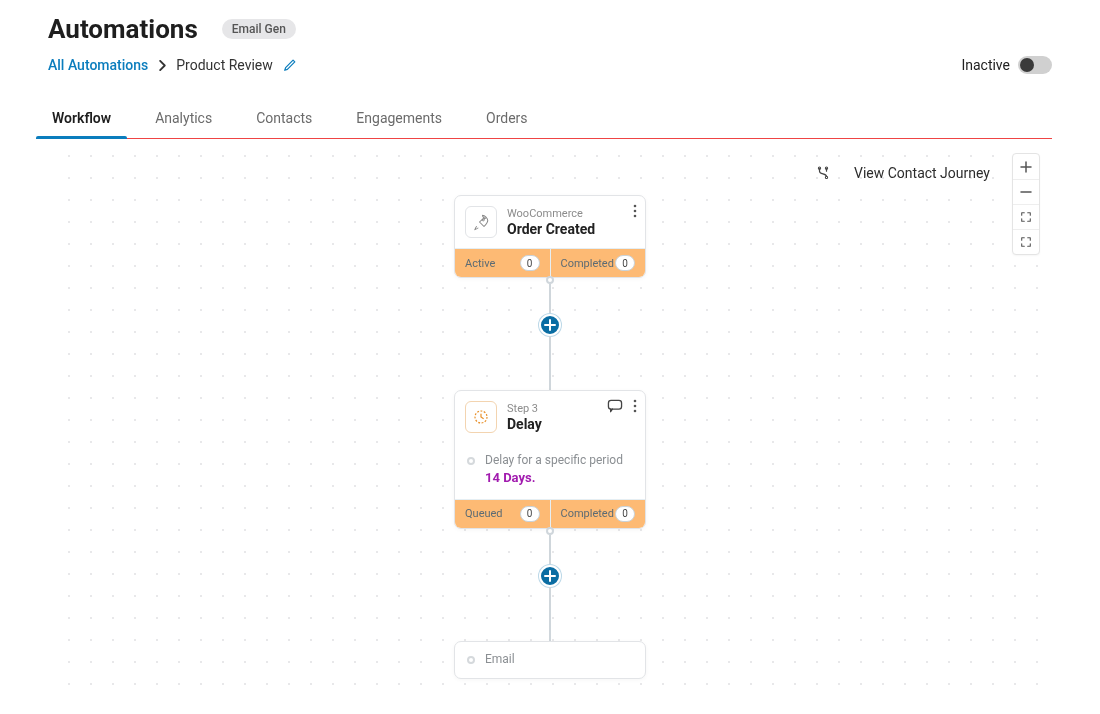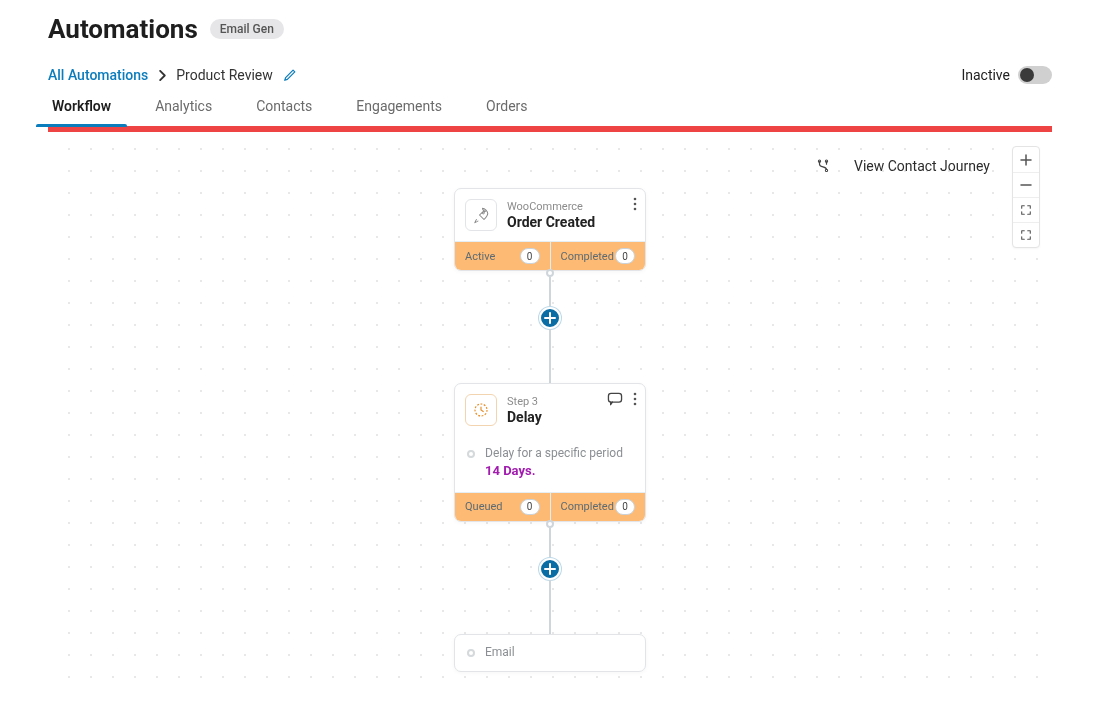--- a/index.html
+++ b/index.html
@@ -1,30 +1,30 @@
 <!DOCTYPE html>
 <html><head>
 <meta charset="utf-8">
 <style>
   * { box-sizing: border-box; margin: 0; padding: 0; }
   body { font-family: -apple-system, BlinkMacSystemFont, "Segoe UI", Roboto, sans-serif; background: #fff; color: #1e1e1e; width: 1100px; height: 714px; overflow: hidden; }
   .page { padding: 14px 48px 0 48px; }
-  .header-row { display: flex; align-items: center; gap: 12px; }
+  .header-row { display: flex; align-items: center; gap: 24px; }
   .page-title { font-size: 26px; font-weight: 700; color: #1e1e1e; }
   .badge { background: #e6e6e8; color: #555; font-size: 12px; font-weight: 500; padding: 3px 10px; border-radius: 12px; }
-  .breadcrumb-row { display: flex; align-items: center; justify-content: space-between; margin-top: 22px; }
+  .breadcrumb-row { display: flex; align-items: center; justify-content: space-between; margin-top: 12px; }
   .breadcrumb { display: flex; align-items: center; gap: 10px; font-size: 14px; }
   .bc-link { color: #0b7dbd; font-weight: 500; cursor: pointer; }
   .bc-sep { color: #444; font-weight: 700; }
   .bc-current { color: #333; font-weight: 400; }
   .edit-icon { color: #0b7dbd; cursor: pointer; }
   .status-area { display: flex; align-items: center; gap: 8px; font-size: 14px; color: #222; }
   .toggle { width: 34px; height: 18px; background: #d0d0d0; border-radius: 10px; position: relative; cursor: pointer; }
   .toggle-knob { width: 14px; height: 14px; background: #3a3a3a; border-radius: 50%; position: absolute; top: 2px; left: 2px; }
-  .tabs { display: flex; gap: 36px; margin-top: 6px; border-bottom: 6px solid #ef4444; }
+  .tabs { display: flex; gap: 36px; margin-top: 28px; border-bottom: 1px solid #ef4444; }
   .tab { font-size: 14px; color: #6b6b6b; padding: 8px 4px 12px 4px; cursor: pointer; position: relative; }
   .tab.active { color: #1e1e1e; font-weight: 600; }
   .tab.active::after { content: ""; position: absolute; left: -12px; right: -12px; bottom: -1px; height: 3px; background: #0b7dbd; border-radius: 2px 2px 0 0; }
   .canvas-wrap { position: relative; height: 560px; margin-top: 0; }
   .canvas { position: absolute; inset: 0; background-image: radial-gradient(#e8e8ea 1px, transparent 1px); background-size: 22px 22px; background-position: 10px 28px; }
   .toolbar-top { position: absolute; top: 26px; right: 62px; display: flex; align-items: center; gap: 24px; color: #2c2c2c; font-size: 14px; cursor: pointer; }
   .zoom-panel { position: absolute; top: 14px; right: 12px; width: 28px; background: #fff; border: 1px solid #e4e4e4; border-radius: 4px; display: flex; flex-direction: column; overflow: hidden; box-shadow: 0 1px 2px rgba(0,0,0,0.04); }
   .zoom-btn { height: 25px; display: flex; align-items: center; justify-content: center; font-size: 14px; color: #444; cursor: pointer; }
   .zoom-btn + .zoom-btn { border-top: 1px solid #eee; }
   .flow { position: absolute; left: 50%; transform: translateX(-50%); top: 56px; width: 240px; display: flex; flex-direction: column; align-items: center; }

